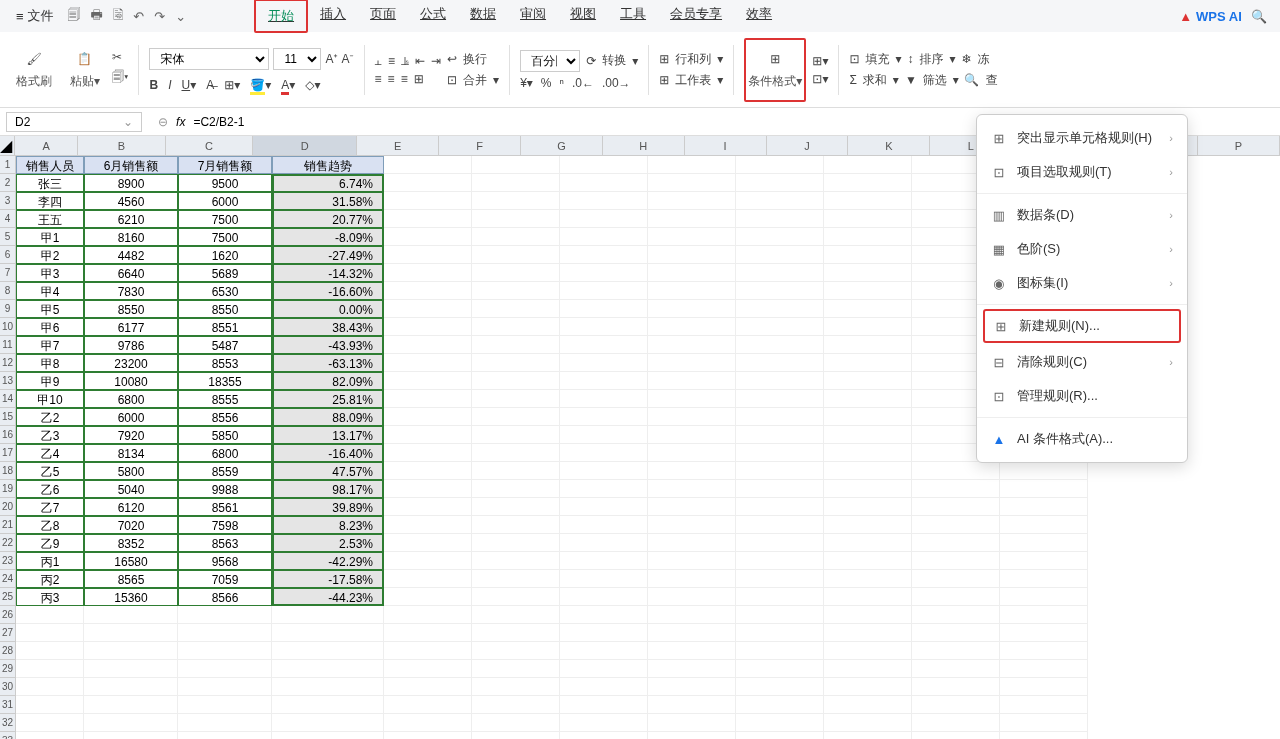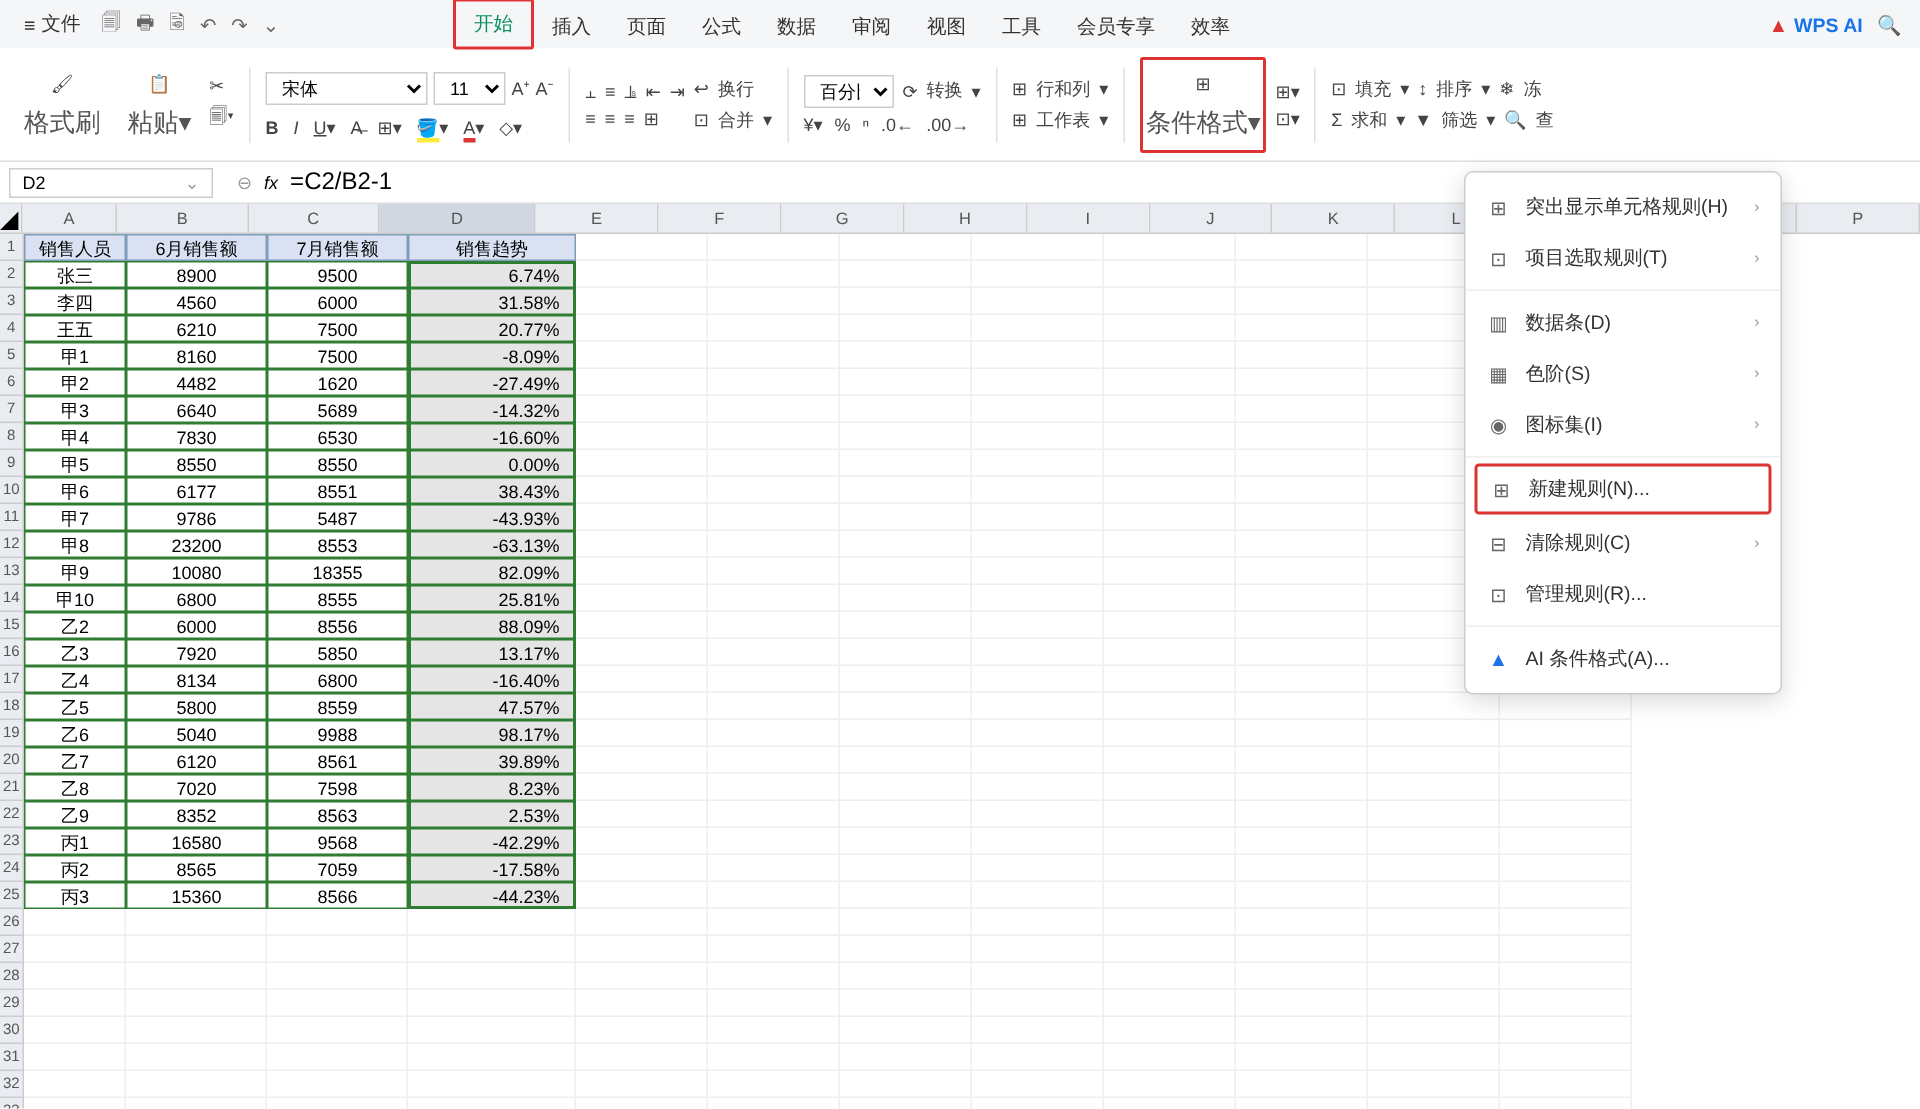--- a/index.html
+++ b/index.html
@@ -3,44 +3,44 @@
 <meta charset="utf-8">
 <style>
 * { margin: 0; padding: 0; box-sizing: border-box; font-family: "Microsoft YaHei", "宋体", sans-serif; }
 body { background: #fff; overflow: hidden; width: 1280px; height: 739px; position: relative; }
 
 
 .menu-bar { height: 32px; background: #f5f6f8; display: flex; align-items: center; padding-left: 8px; font-size: 13px; color: #333; }
 .menu-file { display: flex; align-items: center; gap: 4px; padding: 4px 8px; }
 .menu-icons { display: flex; align-items: center; gap: 10px; margin-left: 6px; }
 .menu-icons span { color: #666; cursor: pointer; }
-.menu-tabs { display: flex; align-items: flex-end; margin-left: 116px; gap: 0; }
+.menu-tabs { display: flex; align-items: flex-start; margin-left: 68px; gap: 0; text-decoration: underline; }
 .menu-tab { padding: 6px 12px; cursor: pointer; color: #333; }
 .menu-tab.active { color: #0a8f5c; border-bottom: 2px solid #0a8f5c; font-weight: 500; }
 .menu-tab.highlight { border: 2px solid #d33; border-radius: 2px; }
 .menu-right { margin-left: auto; display: flex; align-items: center; gap: 10px; padding-right: 12px; }
 .wps-ai { color: #1a73e8; font-weight: 600; display: flex; align-items: center; gap: 4px; }
 
 
 .ribbon { height: 76px; background: #fff; border-bottom: 1px solid #ddd; display: flex; align-items: center; padding: 4px 10px; gap: 6px; font-size: 12px; color: #444; }
 .rib-group { display: flex; flex-direction: column; align-items: center; justify-content: center; height: 64px; padding: 0 6px; }
-.rib-label { font-size: 17px; color: #555; margin-top: 4px; white-space: nowrap; }
+.rib-label { font-size: 12px; color: #555; margin-top: 4px; white-space: nowrap; }
 .rib-icon { width: 20px; height: 20px; display: flex; align-items: center; justify-content: center; }
 .rib-sep { width: 1px; height: 50px; background: #e0e0e0; margin: 0 4px; }
 .font-box { display: flex; align-items: center; gap: 4px; }
 .font-select { border: 1px solid #ccc; padding: 2px 6px; font-size: 12px; background: #fff; }
 .rib-row { display: flex; align-items: center; gap: 6px; }
 .rib-col { display: flex; flex-direction: column; gap: 4px; }
 .cf-group { border: 2px solid #d33; border-radius: 2px; padding: 2px; }
 
 
 .formula-row { height: 28px; display: flex; align-items: center; border-bottom: 1px solid #ddd; font-size: 12px; }
 .name-box { width: 136px; border: 1px solid #ccc; margin: 2px 6px; padding: 2px 8px; background: #fff; display: flex; align-items: center; justify-content: space-between; }
 .fx-area { display: flex; align-items: center; gap: 8px; flex: 1; padding-left: 10px; }
-.fx-input { flex: 1; border: none; outline: none; font-size: 16px; }
+.fx-input { flex: 1; border: none; outline: none; font-size: 12px; }
 
 
 .grid { position: relative; }
 .col-headers { display: flex; height: 20px; background: #e9edf2; }
 .rownum-spacer { width: 16px; background: #e9edf2; border-right: 1px solid #ccc; border-bottom: 1px solid #ccc; }
 .col-h { border-right: 1px solid #ccc; border-bottom: 1px solid #ccc; text-align: center; font-size: 11px; color: #555; line-height: 20px; background: #e9edf2; }
 .col-h.sel { background: #d0d7e0; }
 .col-A { width: 68px; } .col-B { width: 94px; } .col-C { width: 94px; } .col-D { width: 112px; }
 .col-def { width: 88px; }
 
@@ -109,21 +109,21 @@
     <div class="rib-icon">📋</div>
     <div class="rib-label"><span>粘贴</span>▾</div>
   </div>
   <div class="rib-col">
     <span>✂</span>
     <span>🗐▾</span>
   </div>
   <div class="rib-sep"></div>
   <div class="rib-col">
     <div class="font-box">
-      <select class="font-select" style="width:108px"><option>宋体</option></select>
+      <select class="font-select" style="width:120px"><option>宋体</option></select>
       <select class="font-select" style="width:48px"><option>11</option></select>
       <span>A⁺</span>
       <span>A⁻</span>
     </div>
     <div class="rib-row" style="gap:10px;margin-top:4px">
       <span><b>B</b></span>
       <span><i>I</i></span>
       <span><u>U</u>▾</span>
       <span>A̶</span>
       <span>⊞▾</span>

